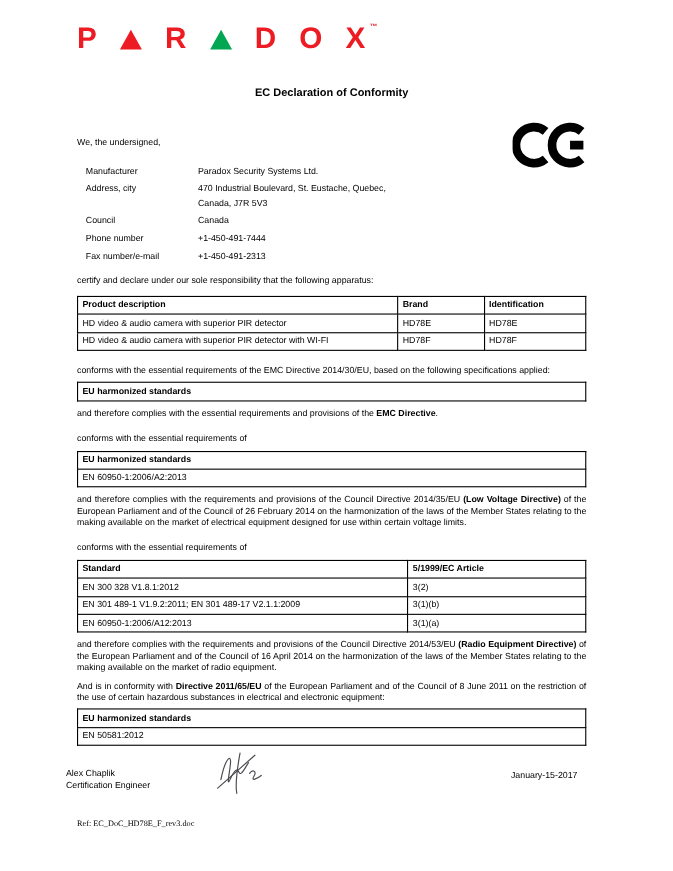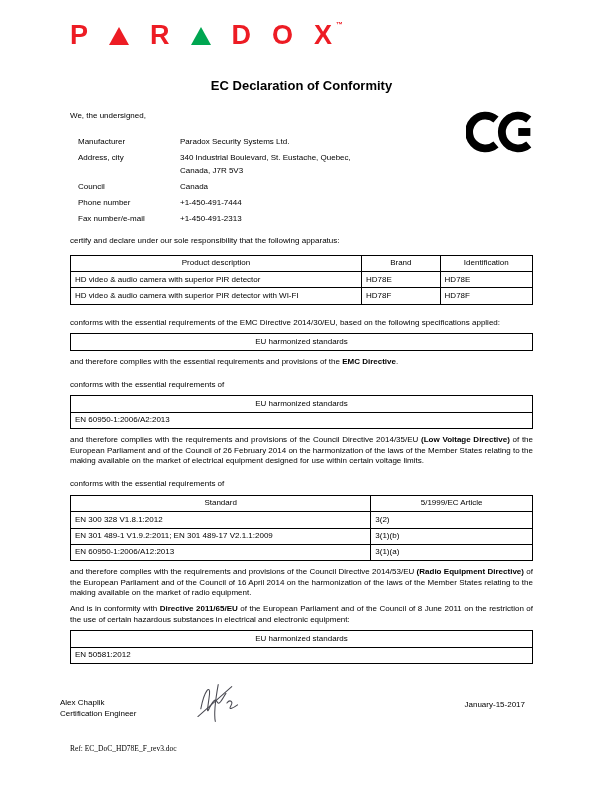--- a/index.html
+++ b/index.html
@@ -15,32 +15,32 @@
     overflow:hidden;
   }
   
   .logo { display:flex; align-items:flex-end; gap:21px; height:24px; margin-top:2px; }
   .logo .letter { font-weight:bold; font-size:27px; line-height:22px; color:#ED1C24; font-family:"Liberation Sans", sans-serif; }
   .tri { width:0; height:0; border-left:10px solid transparent; border-right:10px solid transparent; margin-bottom:1px; }
   .tri-red { border-bottom:18px solid #ED1C24; }
   .tri-green { border-bottom:18px solid #00A651; }
   .tm { font-size:7px; font-weight:bold; color:#ED1C24; align-self:flex-start; margin-left:-17px; margin-top:-2px; }
   
-  .title { text-align:center; font-weight:bold; font-size:13px; margin-top:32px; }
-  .intro { margin-top:16px; }
+  .title { text-align:center; font-weight:bold; font-size:10px; margin-top:32px; }
+  .intro { margin-top:34px; }
   
   .ce { position:absolute; top:110px; right:78px; width:68px; height:44px; }
   
   .info { display:grid; grid-template-columns:102px 1fr; margin:14px 0 0 8px; row-gap:3px; line-height:13px; }
   .info .val { white-space:pre-line; }
   .decl { margin-top:11px; }
   
   table { width:100%; border-collapse:collapse; table-layout:fixed; }
   th, td { border:1px solid #000; font-size:8px; padding:2.5px 4px; text-align:left; font-weight:normal; vertical-align:middle; }
-  th { font-weight:normal; text-align:center; }
+  th { font-weight:bold; text-align:left; }
   .t-products { margin-top:8px; }
   .t-products col.c1 { width:63%; } .t-products col.c2 { width:17%; } .t-products col.c3 { width:20%; }
   .t-std col.c1 { width:65%; } .t-std col.c2 { width:35%; }
   .t-harm { margin-top:5px; }
   .para { margin-top:13px; }
   .just { text-align:justify; }
   .tight { margin-top:6px; }
   b, .b { font-weight:bold; }
   
   .sig { position:absolute; left:60px; right:79px; top:697px; }
@@ -77,21 +77,21 @@
         <path d="M 103.4 15.3 A 27 27 0 1 0 103.4 56.7"></path>
         <path d="M 86 36 H 106"></path>
       </g>
     </svg>
   </div>
 
   <div class="info">
     <div>Manufacturer</div>
     <div class="val">Paradox Security Systems Ltd.</div>
     <div>Address, city</div>
-    <div class="val">340 Industrial Boulevard, St. Eustache, Quebec,
+    <div class="val">470 Industrial Boulevard, St. Eustache, Quebec,
 Canada, J7R 5V3</div>
     <div>Council</div>
     <div class="val">Canada</div>
     <div>Phone number</div>
     <div class="val">+1-450-491-7444</div>
     <div>Fax number/e-mail</div>
     <div class="val">+1-450-491-2313</div>
   </div>
 
   <div class="decl">certify and declare under our sole responsibility that the following apparatus:</div>

